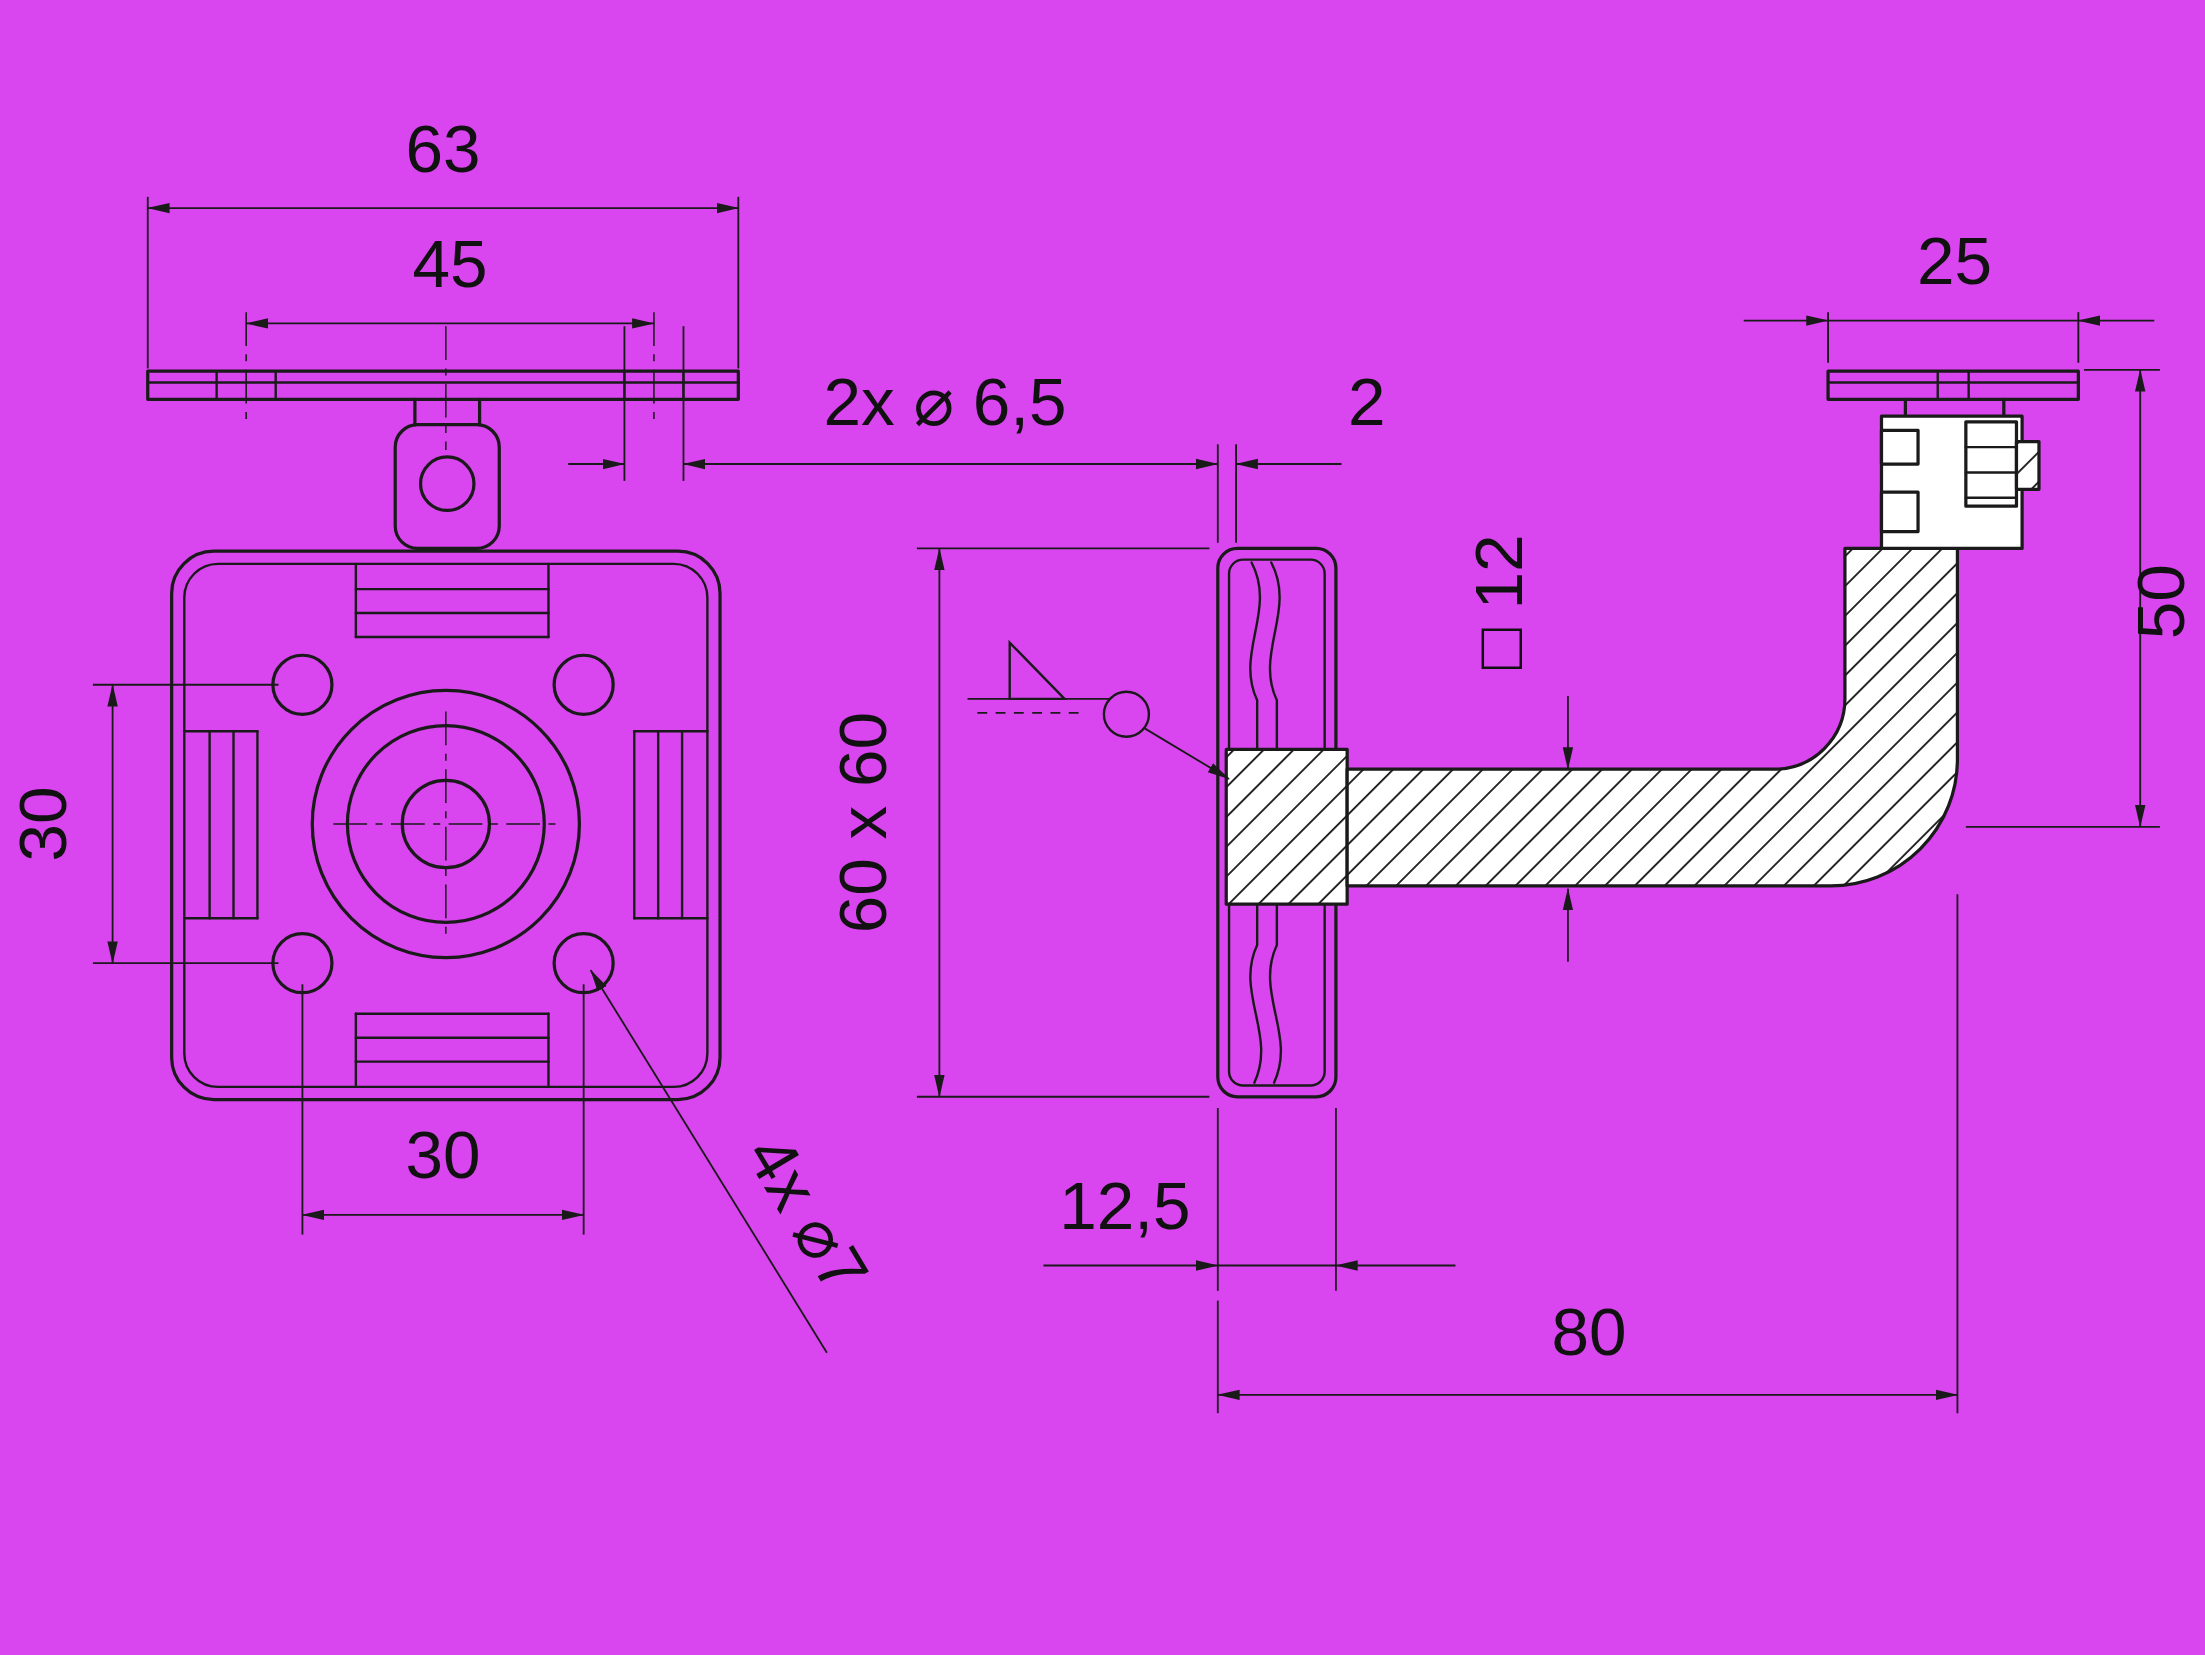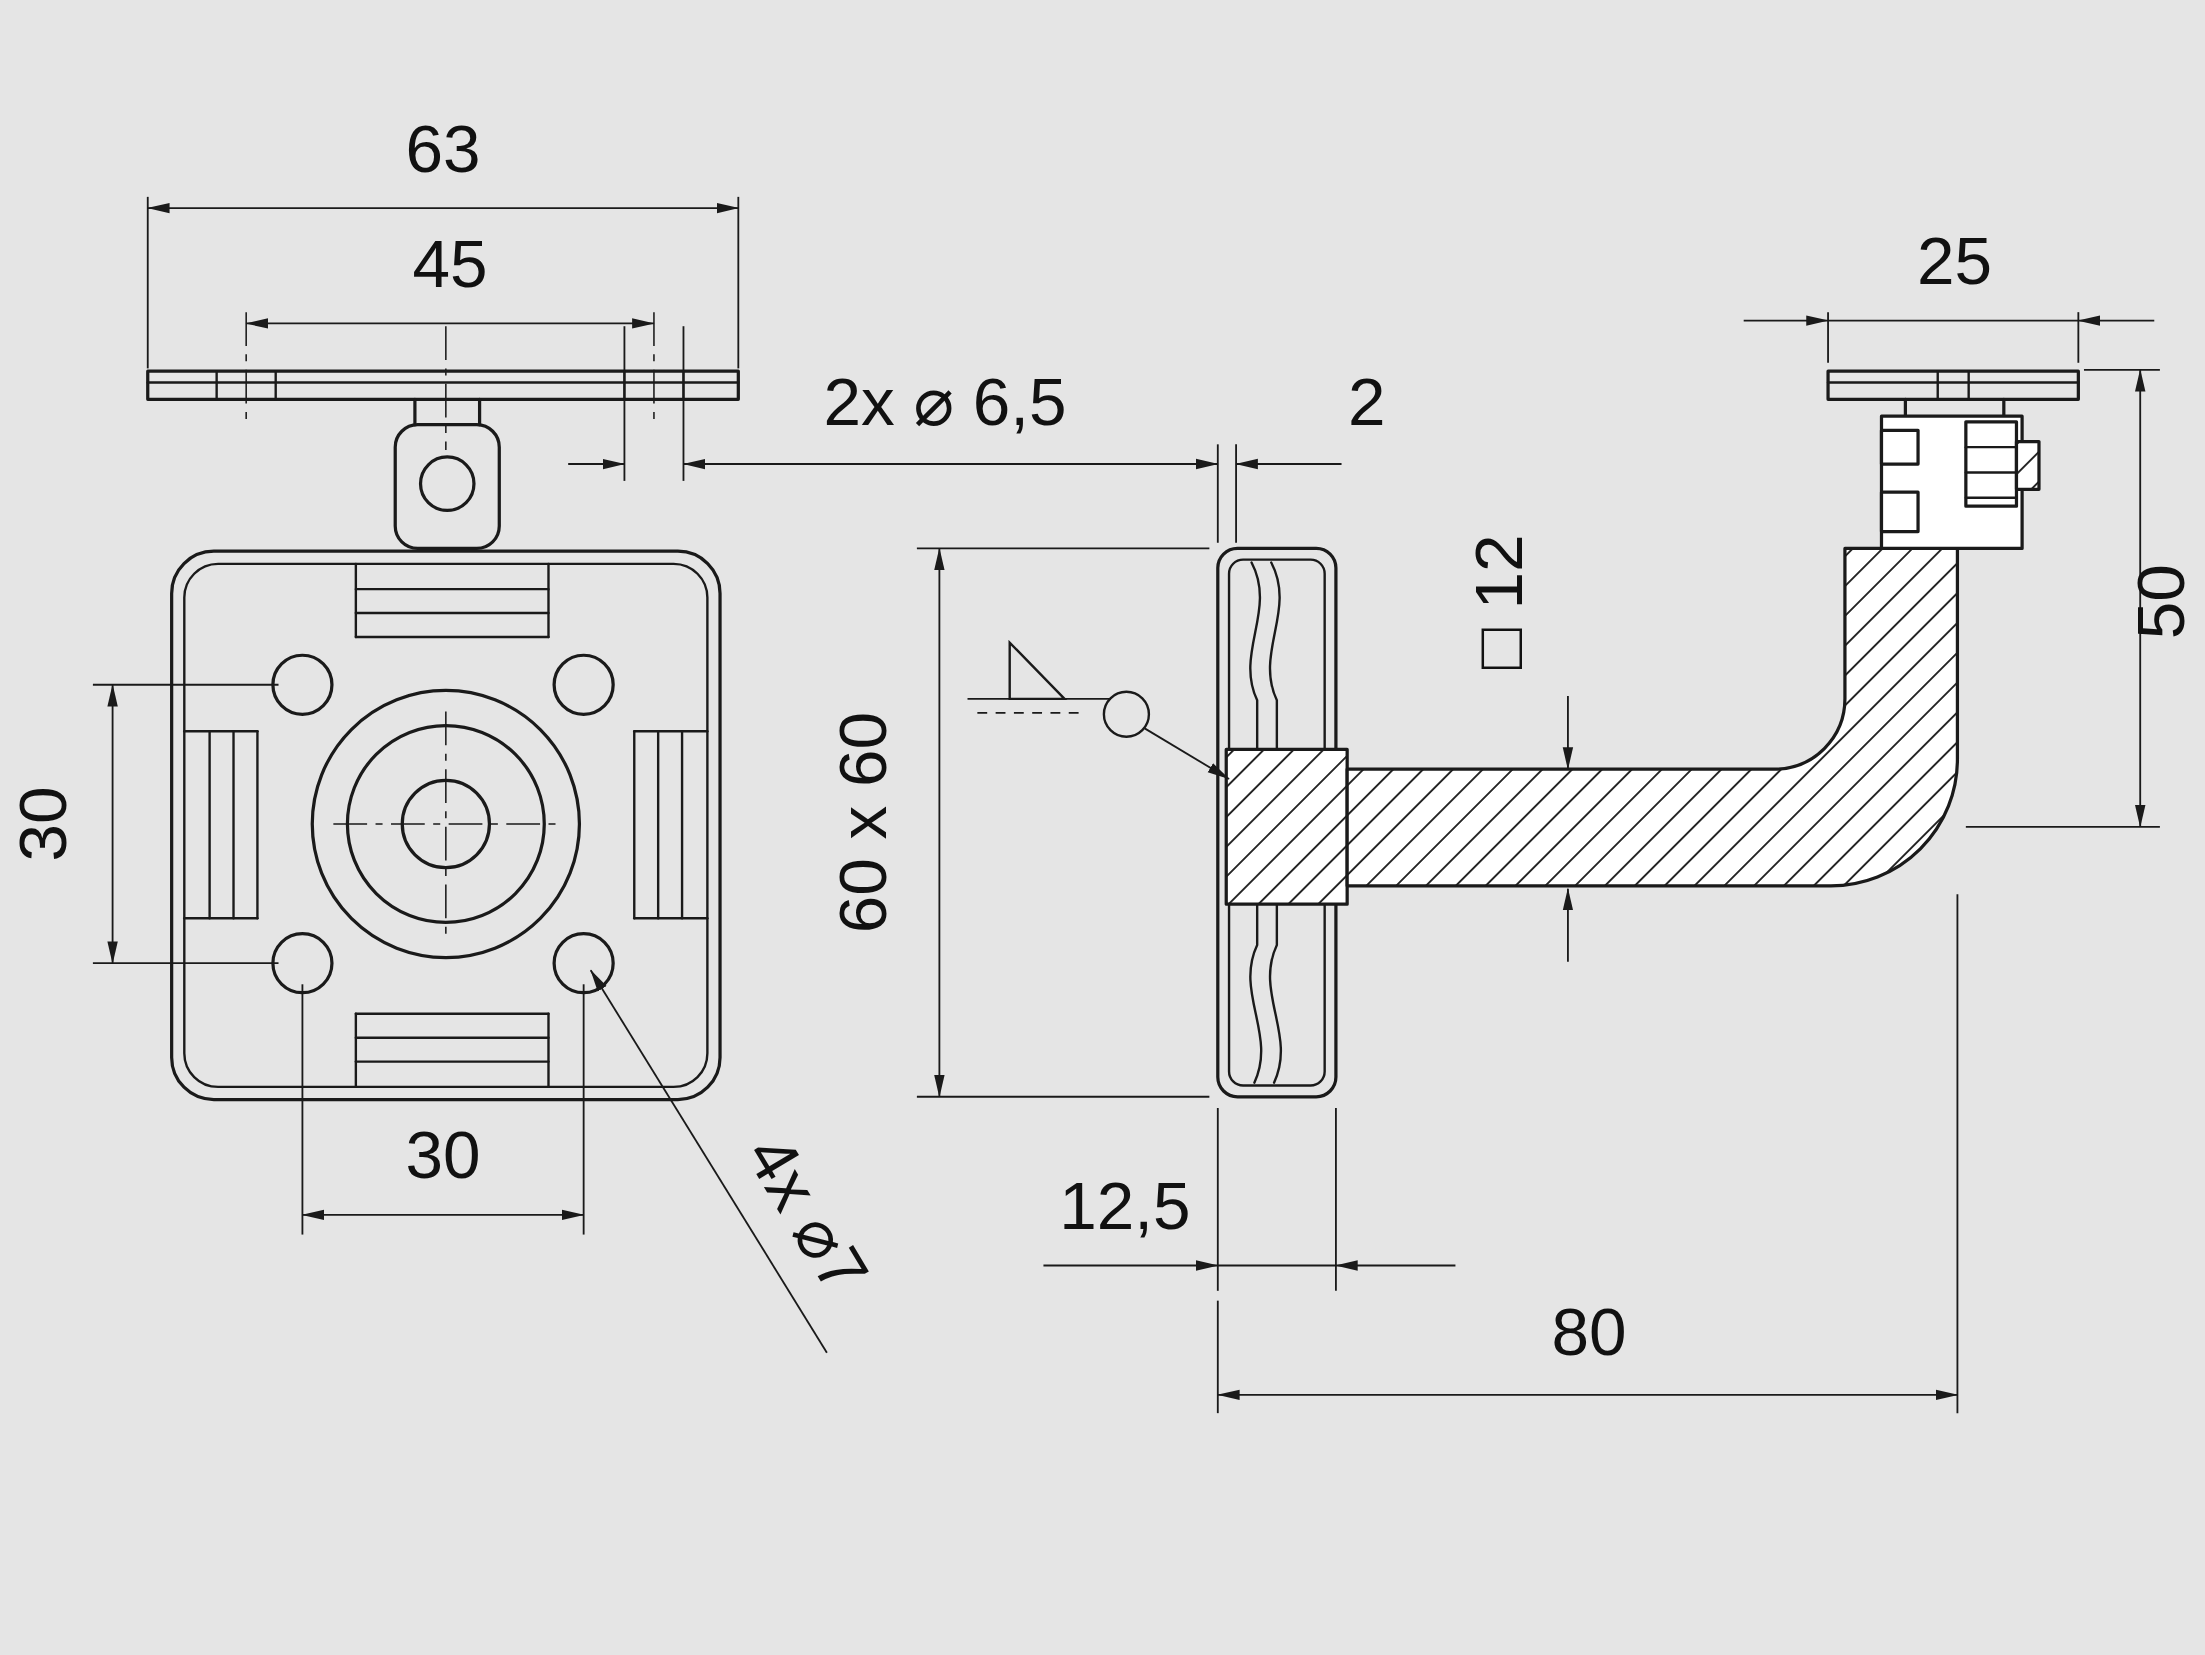--- a/index.html
+++ b/index.html
@@ -1,16 +1,16 @@
 <!DOCTYPE html>
 <html style="font-size:9.2px"><head>
 <meta charset="utf-8">
 <style>
   html,body{margin:0;padding:0;background:#ffffff;}
-  .page{width:2205px;height:1655px;background:#e5e5e5;overflow:hidden;}
+  .page{width:2205px;height:1655px;background:#d946ef;overflow:hidden;}
   svg{display:block;}
   .ol{stroke:#1a1a1a;stroke-width:2.3;fill:none;stroke-linecap:round;stroke-linejoin:round;}
   .ol2{stroke:#1a1a1a;stroke-width:1.7;fill:none;stroke-linecap:round;}
   .dim{stroke:#1a1a1a;stroke-width:1.3;fill:none;}
   .cl{stroke:#1a1a1a;stroke-width:1.1;fill:none;stroke-dasharray:24 6 5 6;}
   .hatched{fill:url(#hatch);}
   .whitefill{fill:#ffffff;}
   .txt{font-family:"Liberation Sans","DejaVu Sans",sans-serif;font-size:48px;fill:#111111;}
 </style>
 </head>

